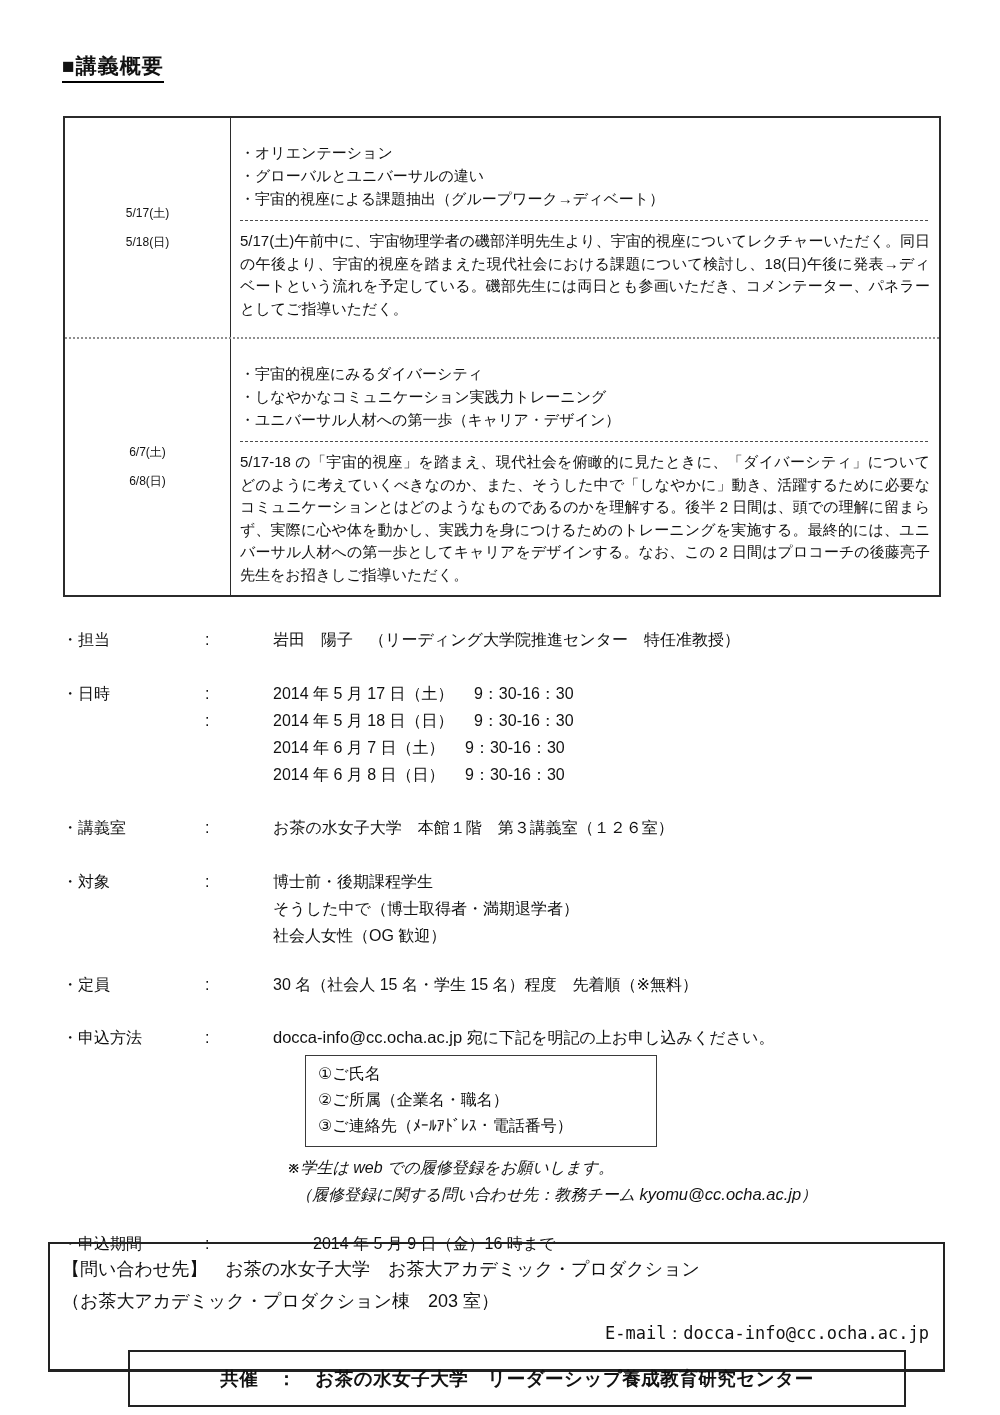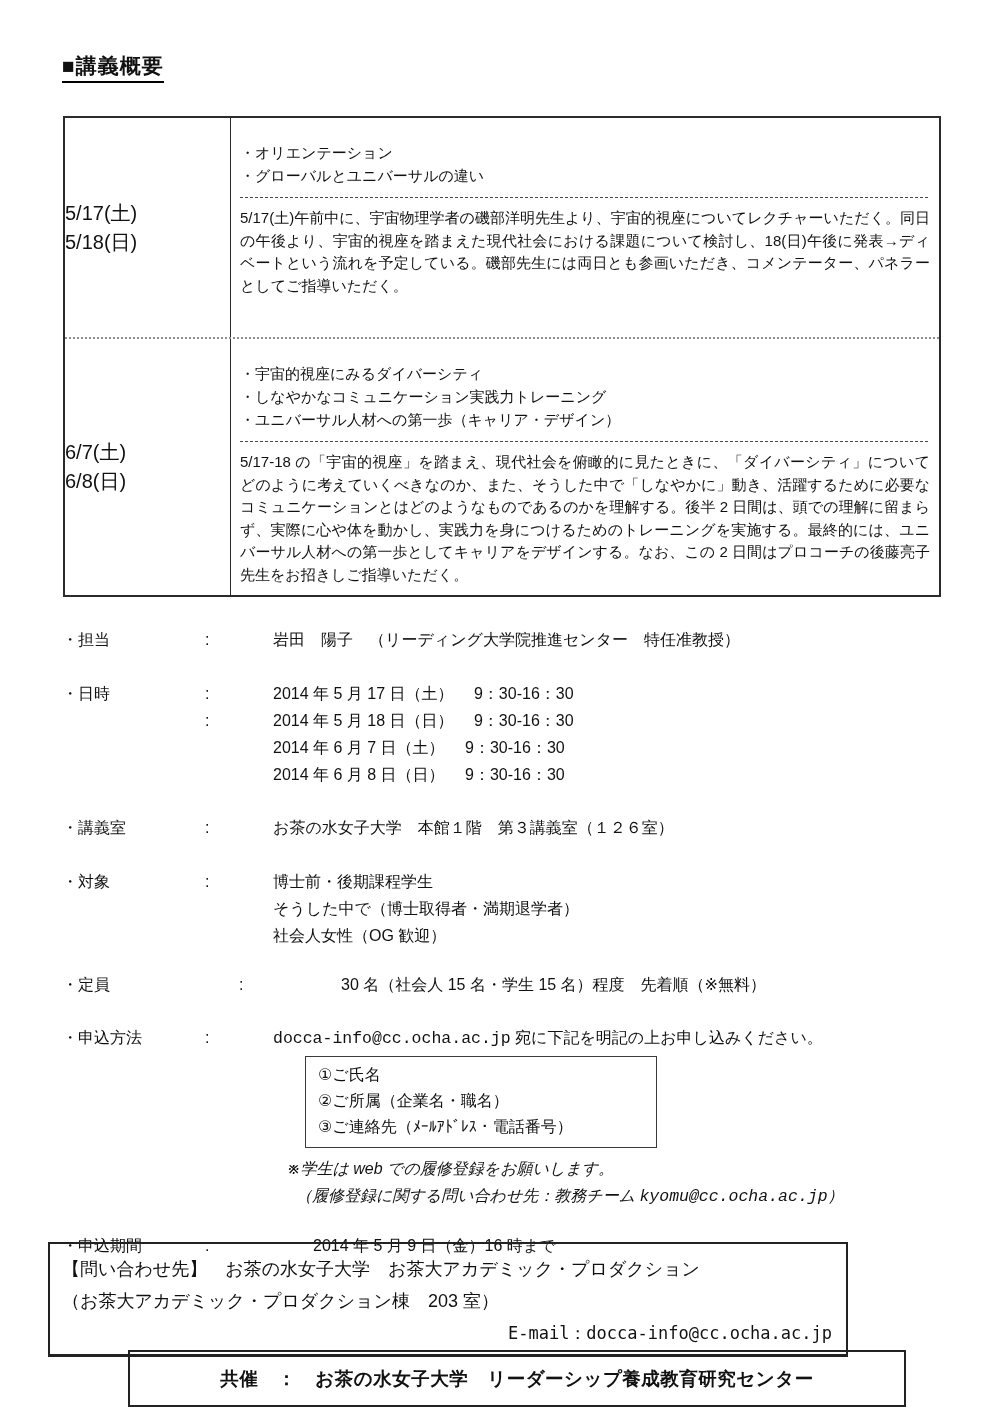--- a/index.html
+++ b/index.html
@@ -26,61 +26,61 @@
   
   .sch-table {
     position:absolute; left:63px; top:116px; width:878px;
     border:2px solid #2b2b2b;
   }
   .trow { display:flex; }
   .trow + .trow { border-top:2px dotted #8f8f8f; }
   .date-cell {
     width:166px; flex:0 0 166px;
     border-right:1px solid #2b2b2b;
-    display:flex; flex-direction:column; justify-content:center; 
-    font-size:20px; line-height:29px;
+    display:flex; flex-direction:column; justify-content:center; align-items:center;
+    font-size:12px; line-height:29px;
   }
   .topic-cell { flex:1; padding:23px 9px 9px 9px; font-size:15px; }
   .topic-line { line-height:23px; white-space:nowrap; }
   .dash-sep { border-top:1px dashed #4a4a4a; margin:10px 2px 9px 0; height:0; }
   .cell-desc { font-size:15px; line-height:22.5px; text-align:justify; }
   .row-1 { min-height:219px; }
   .row-2 { min-height:241px; }
 
   
   .details { position:absolute; left:62px; top:626px; width:882px; font-size:16px; }
   .detail { display:flex; margin-bottom:27px; }
   .dlabel { width:143px; flex:0 0 143px; line-height:27px; }
   .dcolon { width:68px; flex:0 0 68px; line-height:27px; }
   .dvalue { flex:1; line-height:27px; }
   .nichiji-block { margin-bottom:26px; }
   .nichiji-rows { flex:1; }
   .nichiji-rows .vline { display:flex; }
   .taisho { margin-bottom:22px; }
-  .teiin { margin-bottom:26px;gap:34px; }
+  .teiin { margin-bottom:26px; }
   .moshikomi-block { margin-bottom:0; }
-  .email-inline { font-family:Liberation Mono, monospace; font-size:16.5px; }
+  .email-inline { font-family:Liberation Sans, sans-serif; font-size:16.5px; }
 
   .app-box {
     margin-left:243px; margin-top:4px;
     width:352px;
     border:1px solid #3a3a3a;
     padding:5px 12px 7px 12px;
     font-size:16px; line-height:26px;
   }
   .notes { margin-left:225px; margin-top:7px; font-style:italic; font-size:16px; line-height:27px; }
   .note2 { padding-left:9px; }
   .kikan-block { margin-top:22px; }
   .kikan-indent { padding-left:40px; }
 
   
   .contact-box {
-    position:absolute; left:48px; top:1242px; width:800px;
+    position:absolute; left:48px; top:1242px; width:897px;
     border:2px solid #222; border-bottom-width:3px;
-    padding:9px 14px 5px 12px;
+    padding:9px 14px 20px 12px;
     font-size:18px; line-height:32px;
   }
   .contact-email-line { text-align:right; font-size:17px; }
 
   
   .footer-box {
     position:absolute; left:128px; top:1350px; width:778px; height:57px;
     border:2px solid #222;
     display:flex; align-items:center; justify-content:center;
     font-size:18.5px; font-weight:bold; letter-spacing:0.5px;
@@ -95,20 +95,21 @@
 
   <div class="sch-table">
     <div class="trow row-1">
       <div class="date-cell">
         <div>5/17(土)</div>
         <div>5/18(日)</div>
       </div>
       <div class="topic-cell">
         <div class="topic-line">・オリエンテーション</div>
         <div class="topic-line">・グローバルとユニバーサルの違い</div>
+        <div class="topic-line">・宇宙的視座による課題抽出（グループワーク→ディベート）</div>
         <div class="dash-sep"></div>
         <div class="cell-desc">5/17(土)午前中に、宇宙物理学者の磯部洋明先生より、宇宙的視座についてレクチャーいただく。同日の午後より、宇宙的視座を踏まえた現代社会における課題について検討し、18(日)午後に発表→ディベートという流れを予定している。磯部先生には両日とも参画いただき、コメンテーター、パネラーとしてご指導いただく。</div>
       </div>
     </div>
     <div class="trow row-2">
       <div class="date-cell">
         <div>6/7(土)</div>
         <div>6/8(日)</div>
       </div>
       <div class="topic-cell">

